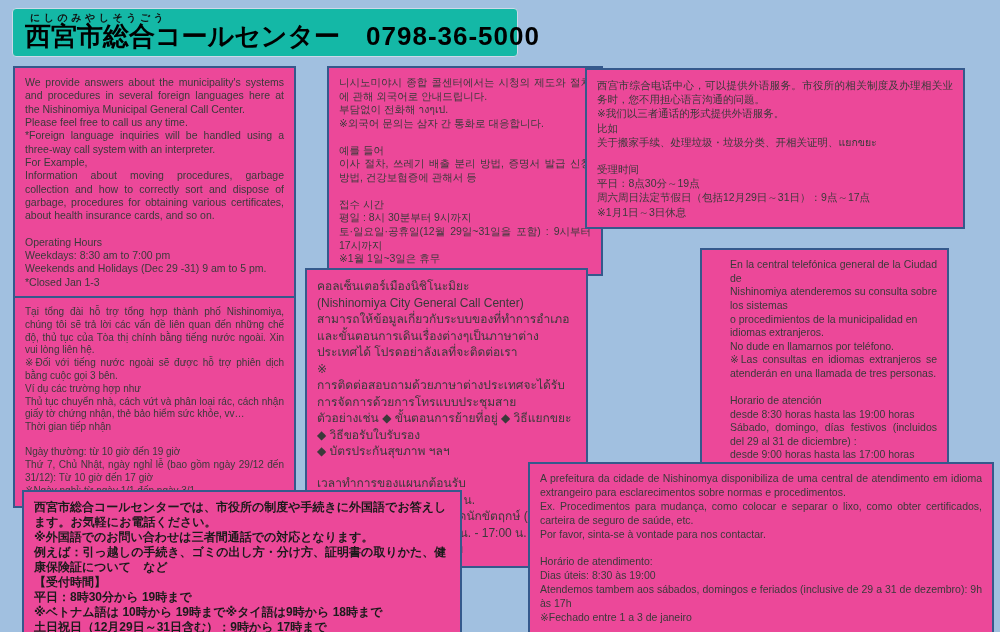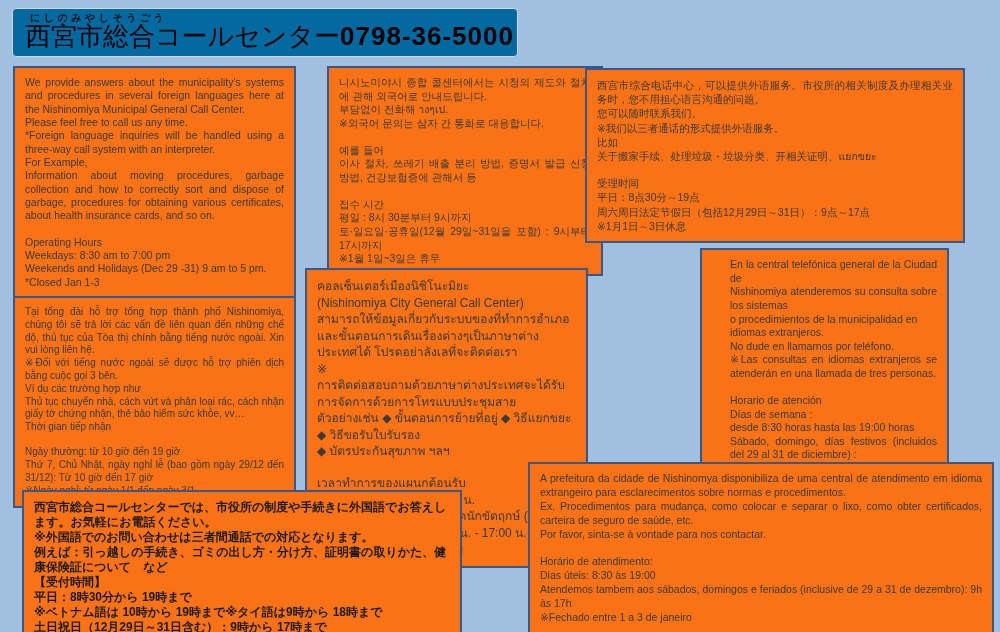--- a/index.html
+++ b/index.html
@@ -6,33 +6,33 @@
   .page{
     position:relative;
     width:1000px;height:632px;
     background:#a1c0e0;
     overflow:hidden;
     font-family:"Liberation Sans","DejaVu Sans",sans-serif;
     color:#3a3a3a;
   }
   .title-box{
     position:absolute;left:12px;top:8px;width:506px;height:49px;
-    background:#0369a1;border:1px solid #cdd9e8;border-radius:4px;
+    background:#14b8a6;border:1px solid #cdd9e8;border-radius:4px;
     box-sizing:border-box;padding:3px 12px 9px 12px;color:#000;
   }
   .furigana{
     font-size:10px;letter-spacing:3.5px;margin-left:5px;line-height:1.1;
     font-weight:bold;color:#111;
   }
   .title-line{white-space:nowrap;line-height:1.05;}
-  .title-main{font-size:26px;font-weight:normal;margin-top:26px;}
-  .title-phone{font-size:26px;font-weight:bold;letter-spacing:1px;}
+  .title-main{font-size:26px;font-weight:bold;margin-top:26px;}
+  .title-phone{font-size:26px;font-weight:bold;margin-left:26px;letter-spacing:1px;}
   .box{
     position:absolute;
-    background:#f97316;
+    background:#ec4899;
     border:2px solid #35598c;
     box-sizing:border-box;
     padding:8px 10px;
   }
   .box .line{min-height:1.25em;}
   #box-en{left:13px;top:66px;width:283px;min-height:222px;font-size:10.5px;line-height:1.27;text-align:justify;}
   #box-ko{left:303px;top:66px;width:276px;min-height:171px;font-size:10.5px;line-height:1.3;text-align:justify;margin-left:24px;}
   #box-zh{left:585px;top:68px;width:380px;min-height:154px;font-size:10.5px;line-height:1.35;text-align:justify;}
   #box-vi{left:13px;top:296px;width:283px;min-height:189px;font-size:10px;line-height:1.28;text-align:justify;}
   #box-th{left:305px;top:268px;width:283px;min-height:200px;font-size:12px;line-height:1.38;}
@@ -74,21 +74,20 @@
       <div class="line">이사 절차, 쓰레기 배출 분리 방법, 증명서 발급 신청 방법, 건강보험증에 관해서 등</div>
       <div class="line"></div>
       <div class="line">접수 시간</div>
       <div class="line">평일 : 8시 30분부터 9시까지</div>
       <div class="line">토·일요일·공휴일(12월 29일~31일을 포함) : 9시부터 17시까지</div>
       <div class="line">※1월 1일~3일은 휴무</div>
     </div>
 
   <div class="box" id="box-zh">
       <div class="line">西宫市综合电话中心，可以提供外语服务。市役所的相关制度及办理相关业务时，您不用担心语言沟通的问题。</div>
-      <div class="line">您可以随时联系我们。</div>
       <div class="line">※我们以三者通话的形式提供外语服务。</div>
       <div class="line">比如</div>
       <div class="line">关于搬家手续、处理垃圾・垃圾分类、开相关证明、แยกขยะ</div>
       <div class="line"></div>
       <div class="line">受理时间</div>
       <div class="line">平日：8点30分～19点</div>
       <div class="line">周六周日法定节假日（包括12月29日～31日）：9点～17点</div>
       <div class="line">※1月1日～3日休息</div>
     </div>
 
@@ -121,21 +120,20 @@
 
   <div class="box" id="box-es">
       <div class="line">En la central telefónica general de la Ciudad  de</div>
       <div class="line">Nishinomiya atenderemos su consulta sobre los sistemas</div>
       <div class="line">o procedimientos de la municipalidad en</div>
       <div class="line">idiomas extranjeros.</div>
       <div class="line">No dude en llamarnos por teléfono.</div>
       <div class="line">※Las consultas en idiomas extranjeros se atenderán en una llamada de tres personas.</div>
       <div class="line"></div>
       <div class="line">Horario de atención</div>
-      <div class="line">Días de semana :</div>
       <div class="line"> desde 8:30 horas hasta las 19:00 horas</div>
       <div class="line">Sábado, domingo, días festivos (incluidos del 29 al 31 de diciembre) :</div>
       <div class="line">desde 9:00 horas hasta las 17:00 horas</div>
       <div class="line">※No estará disponible del 1 al 3 de enero.</div>
     </div>
 
   <div class="box" id="box-ja">
       <div class="line">西宮市総合コールセンターでは、市役所の制度や手続きに外国語でお答えします。お気軽にお電話ください。</div>
       <div class="line">※外国語でのお問い合わせは三者間通話での対応となります。</div>
       <div class="line">例えば：引っ越しの手続き、ゴミの出し方・分け方、証明書の取りかた、健康保険証について　など</div>

